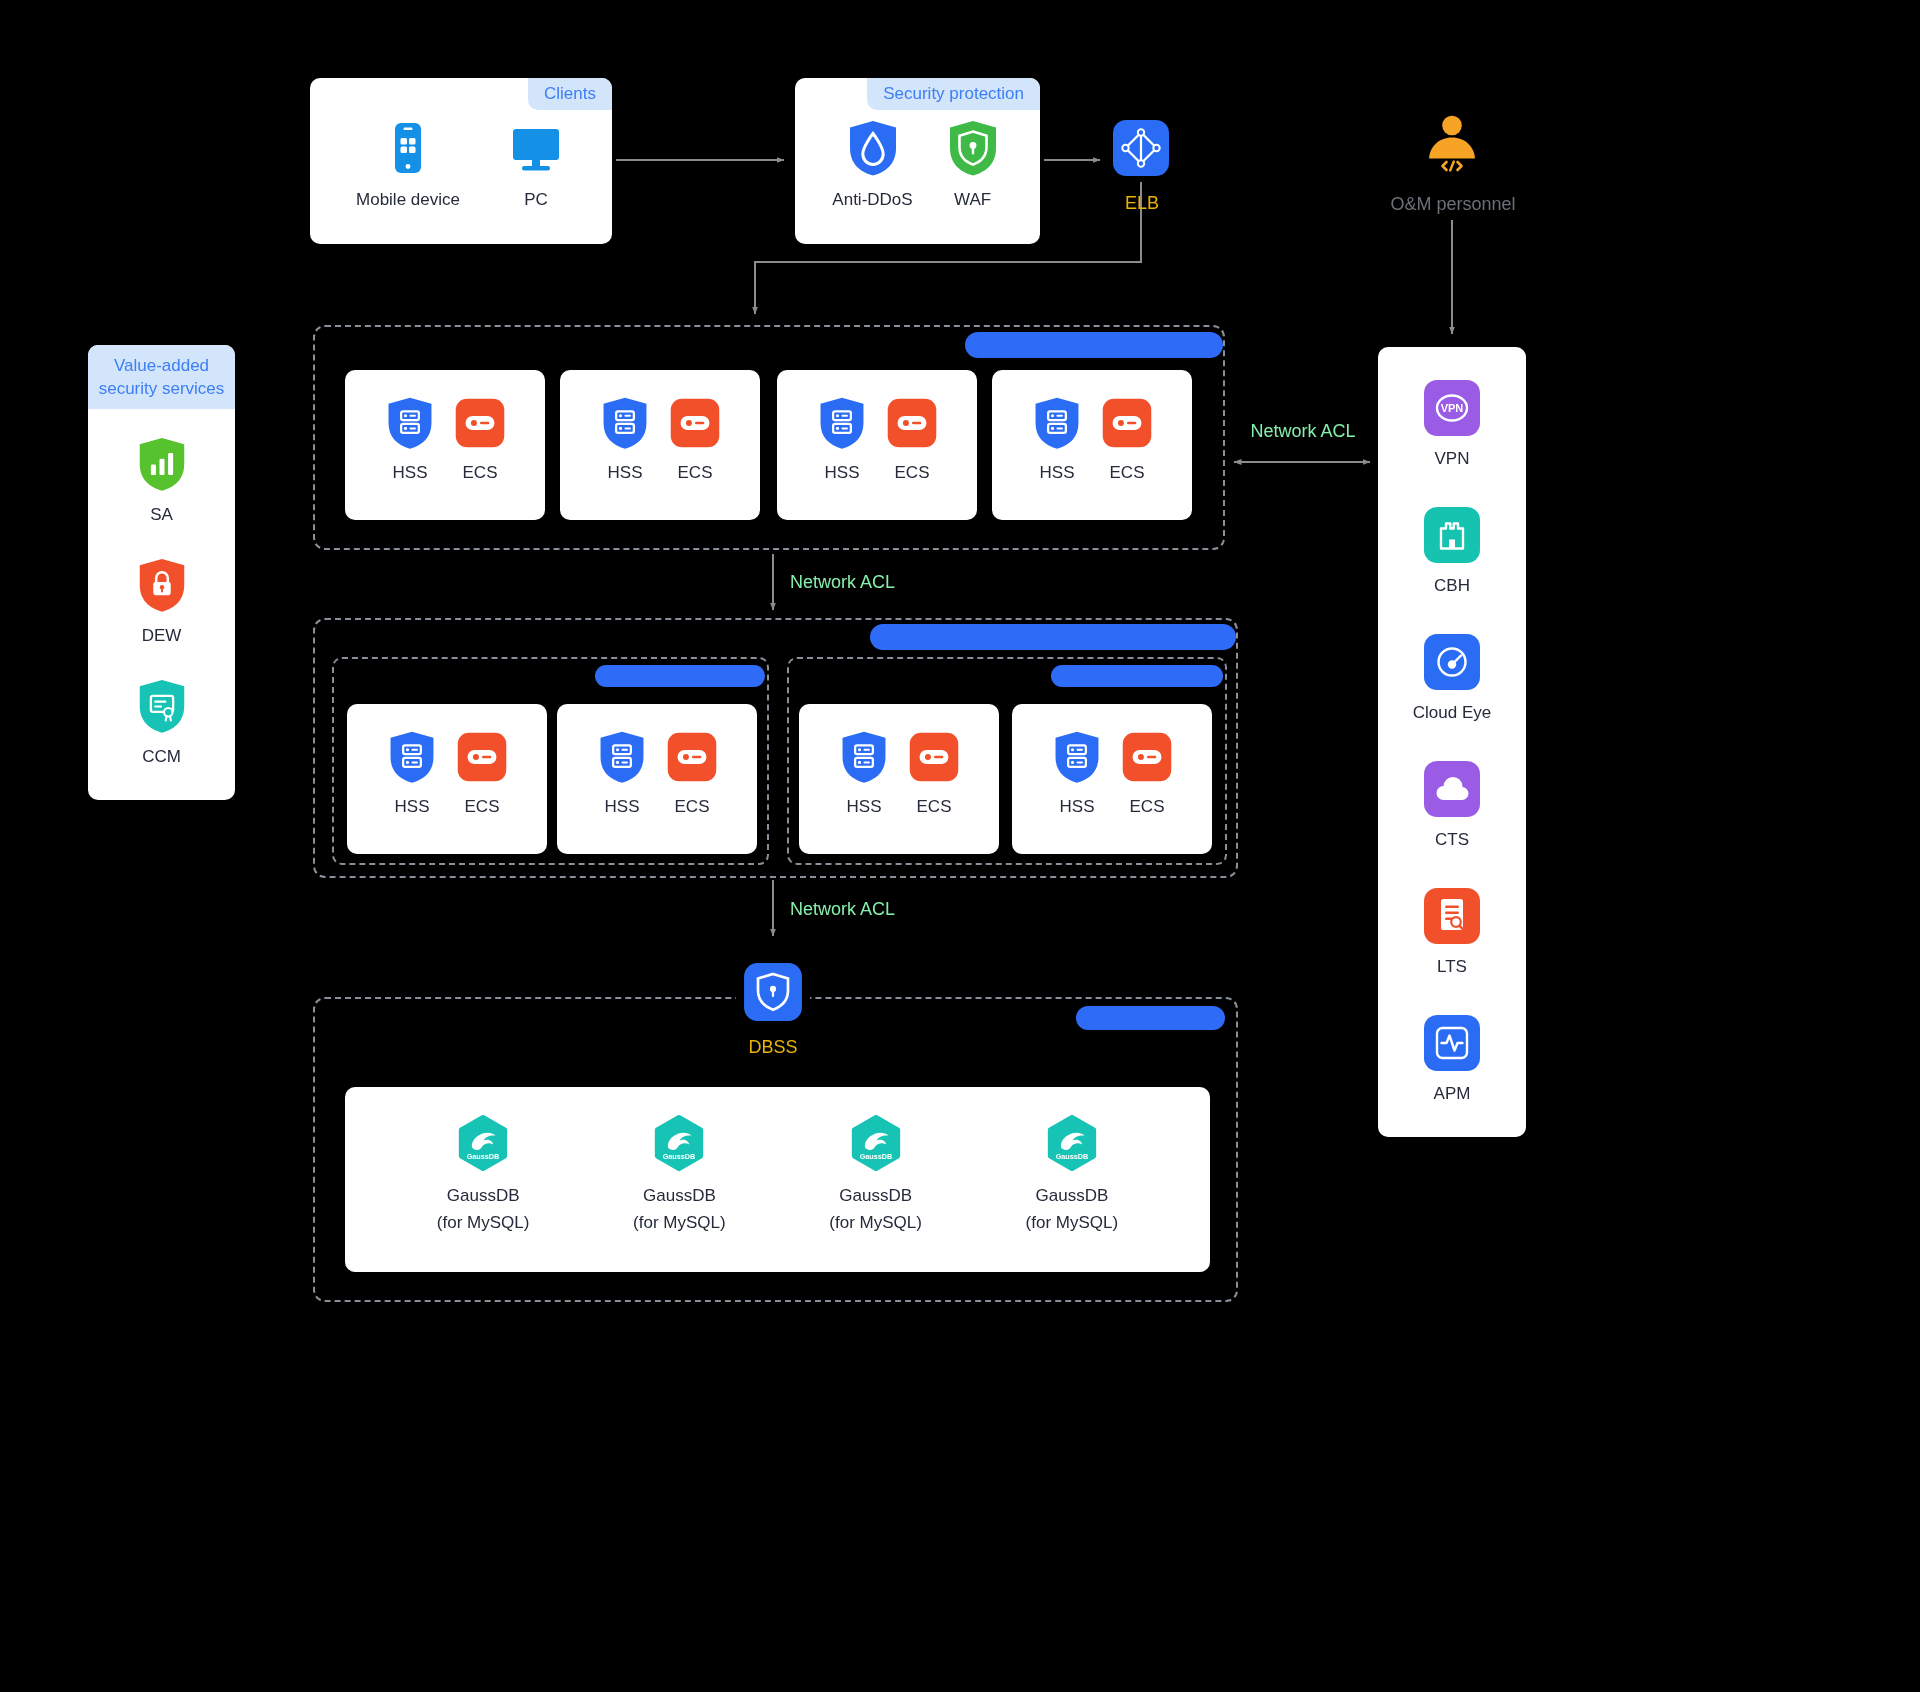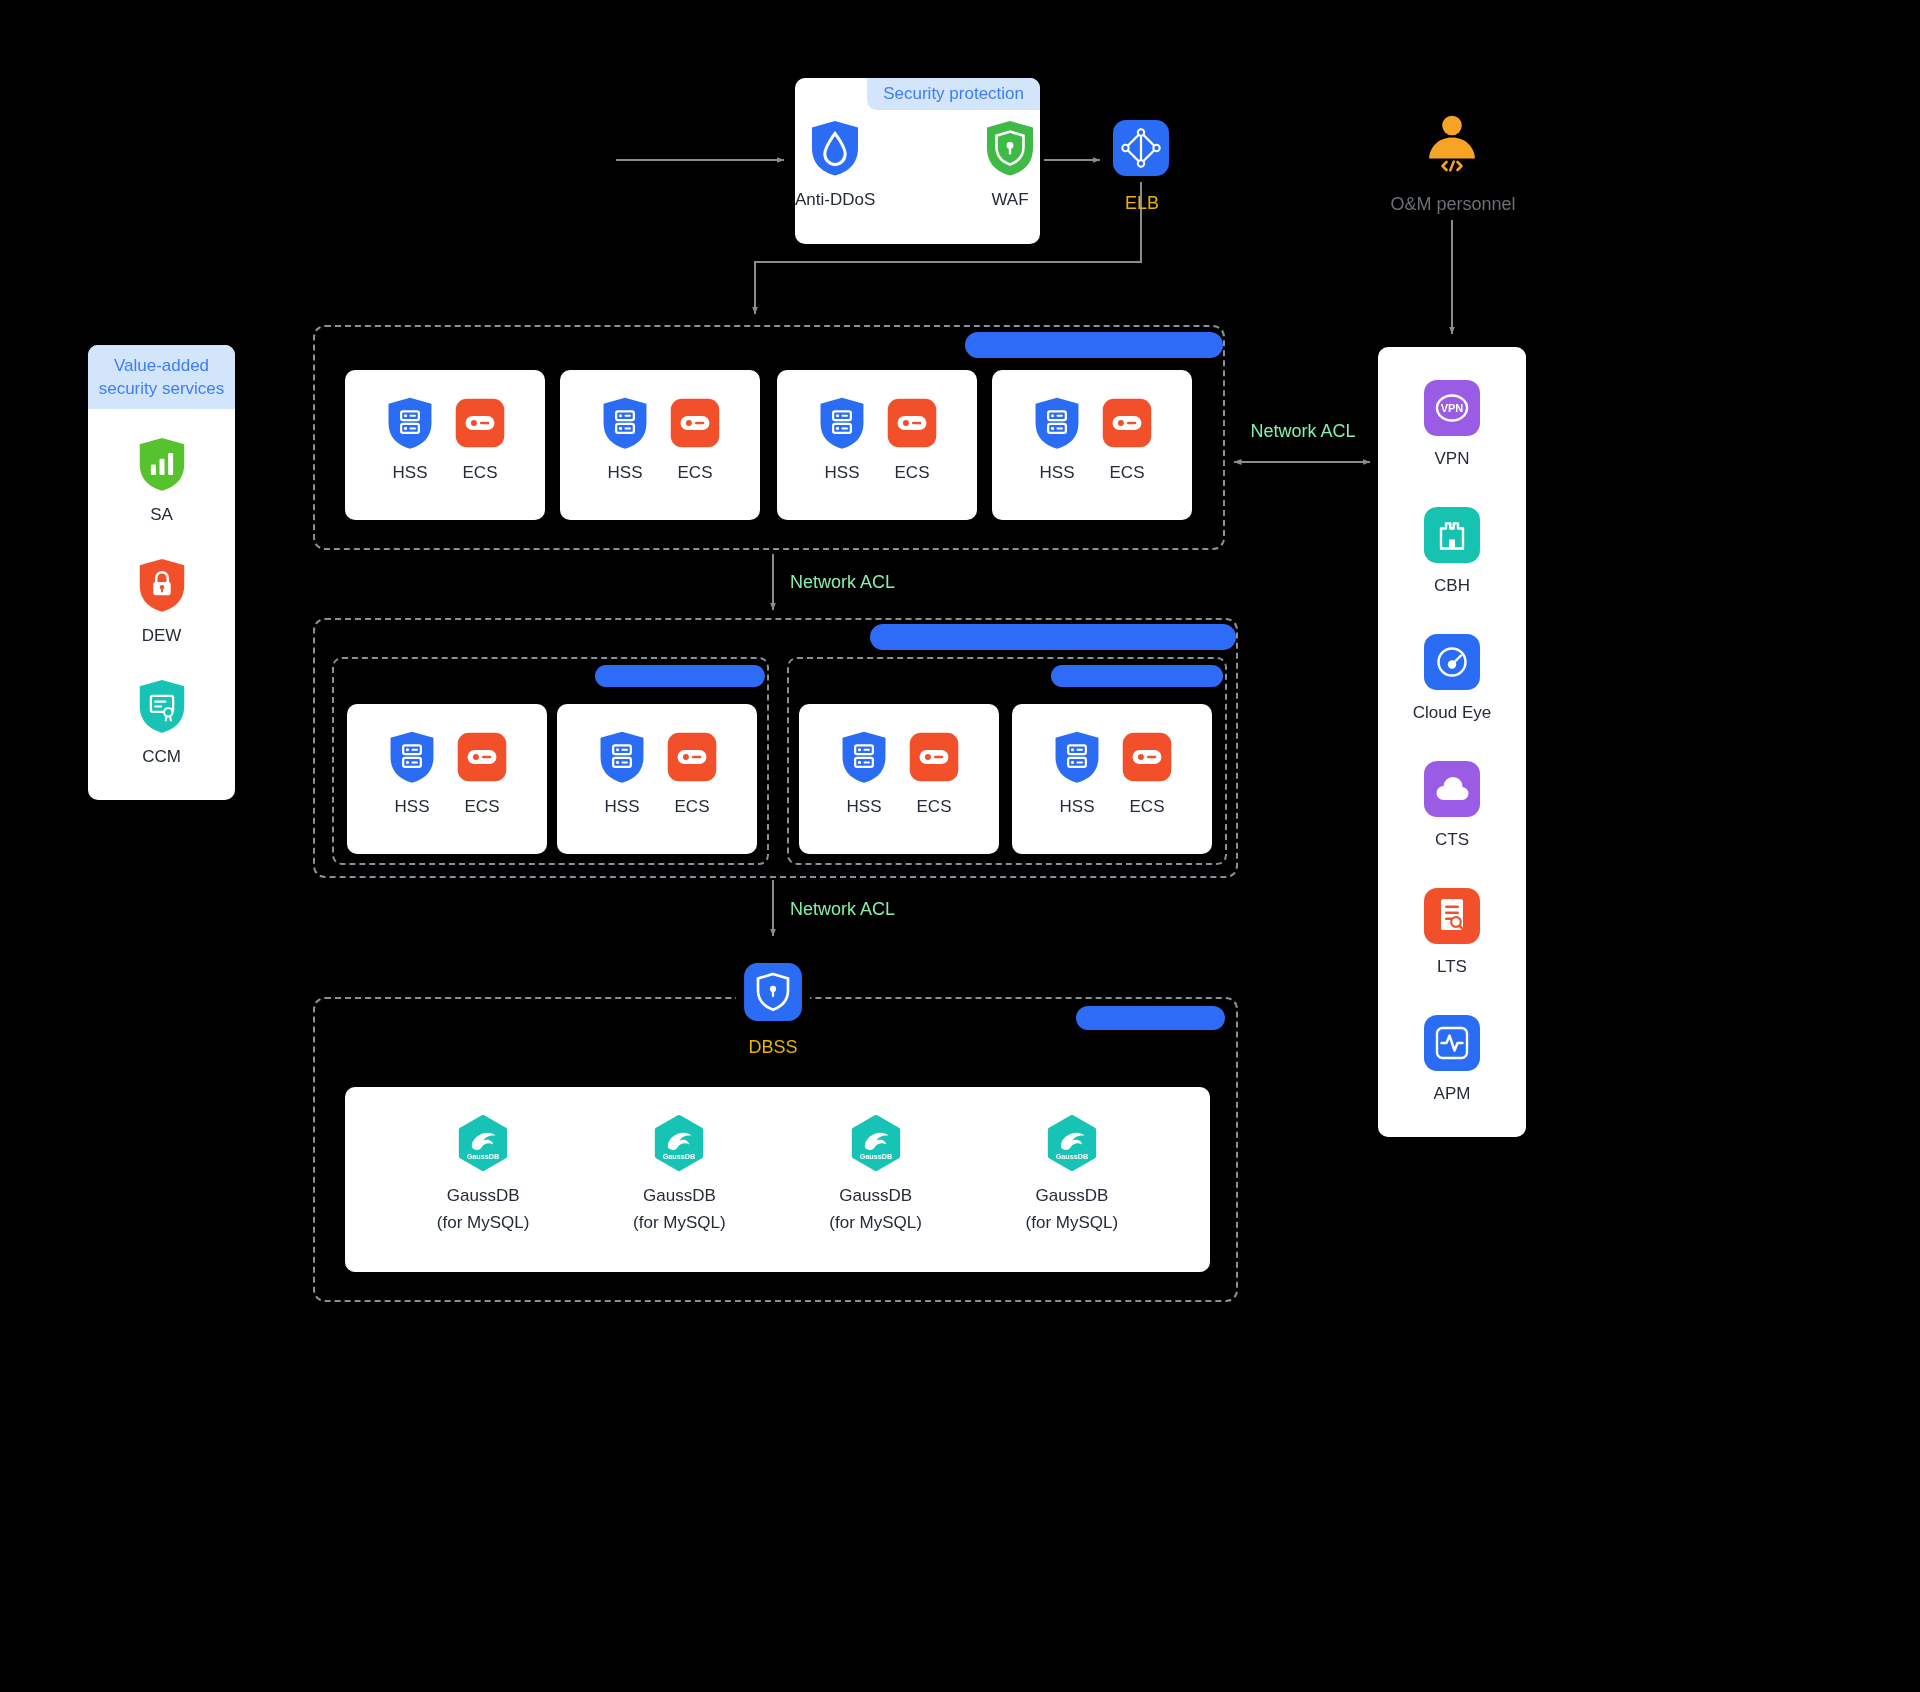--- a/index.html
+++ b/index.html
@@ -169,24 +169,41 @@
     </defs>
     <path d="M616 160 H784" stroke="#8c8c8c" stroke-width="2" fill="none" marker-end="url(#arr)"></path>
     <path d="M1044 160 H1100" stroke="#8c8c8c" stroke-width="2" fill="none" marker-end="url(#arr)"></path>
     <path d="M1141 182 V262 H755 V314" stroke="#8c8c8c" stroke-width="2" fill="none" marker-end="url(#arr)"></path>
     <path d="M1452 220 V334" stroke="#8c8c8c" stroke-width="2" fill="none" marker-end="url(#arr)"></path>
     <path d="M1234 462 H1370" stroke="#8c8c8c" stroke-width="2" fill="none" marker-start="url(#arr)" marker-end="url(#arr)"></path>
     <path d="M773 554 V610" stroke="#8c8c8c" stroke-width="2" fill="none" marker-end="url(#arr)"></path>
     <path d="M773 880 V936" stroke="#8c8c8c" stroke-width="2" fill="none" marker-end="url(#arr)"></path>
   </svg>
 
+  <div class="white-box" style="left:310px;top:78px;width:302px;height:166px;">
+    <div class="tag">Clients</div>
+    <div class="row" style="padding-top:40px;gap:46px;">
+      <div class="unit">
+        <svg class="ic60">
+            <use href="#sym-mobile"></use>
+          </svg>
+        <div class="lbl">Mobile device</div>
+      </div>
+      <div class="unit">
+        <svg class="ic60">
+            <use href="#sym-pc"></use>
+          </svg>
+        <div class="lbl">PC</div>
+      </div>
+    </div>
+  </div>
 
   <div class="white-box" style="left:795px;top:78px;width:245px;height:166px;">
     <div class="tag">Security protection</div>
-    <div class="row" style="padding-top:40px;gap:30px;justify-content:space-between;">
+    <div class="row" style="padding-top:40px;gap:30px;">
       <div class="unit">
         <svg class="ic60">
             <use href="#sym-antiddos"></use>
           </svg>
         <div class="lbl">Anti-DDoS</div>
       </div>
       <div class="unit">
         <svg class="ic60">
             <use href="#sym-waf"></use>
           </svg>

